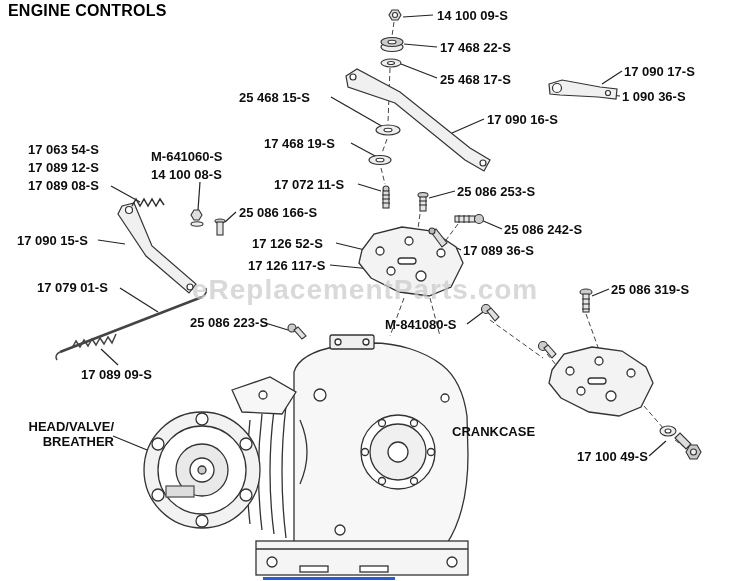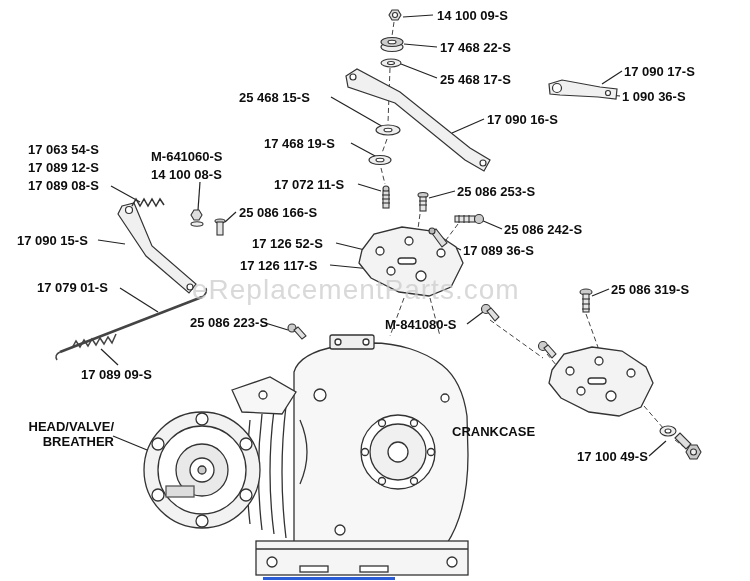--- a/index.html
+++ b/index.html
@@ -4,21 +4,21 @@
 <style>
   html,body{margin:0;padding:0;background:#fff;}
   .stage{position:relative;width:750px;height:581px;background:#ffffff;overflow:hidden;
          font-family:"Liberation Sans",sans-serif;}
   svg.art{position:absolute;left:0;top:0;z-index:1;}
   .title{position:absolute;left:8px;top:2px;z-index:3;font-weight:bold;font-size:16px;
          color:#000;letter-spacing:.2px;}
   .lbl{position:absolute;z-index:3;font-weight:bold;font-size:13px;line-height:15px;
        color:#0d0d0d;white-space:nowrap;}
   .two{white-space:pre-line;text-align:right;width:114px;}
-  .watermark{position:absolute;left:192px;top:274px;z-index:2;font-size:28px;font-weight:normal;
+  .watermark{position:absolute;left:192px;top:274px;z-index:2;font-size:28px;font-weight:bold;
              color:#c9c9c9;opacity:.7;letter-spacing:1px;}
   .blueline{position:absolute;left:263px;top:577px;width:132px;height:3px;background:#2b5cd8;z-index:3;}
 </style>
 </head>
 <body>
 
 <div class="stage">
 
   <svg class="art" width="750" height="581" viewBox="0 0 750 581">
 
@@ -259,20 +259,21 @@
         <ellipse cx="668" cy="431" rx="3" ry="2" fill="#fff"></ellipse>
         <polygon points="675,438 680,433 691,444 686,449" fill="#dddddd"></polygon>
         <polygon points="701,452 697,459 690,459 686,452 690,445 697,445" fill="#c9c9c9"></polygon>
         <circle cx="693.5" cy="452" r="3" fill="#eee"></circle>
       </g>
     </g>
   </svg>
 
   <div class="watermark">eReplacementParts.com</div>
 
+  <div class="title">ENGINE CONTROLS</div>
 
   <div class="lbl" style="left:437px;top:8px">14 100 09-S</div>
   <div class="lbl" style="left:440px;top:40px">17 468 22-S</div>
   <div class="lbl" style="left:440px;top:72px">25 468 17-S</div>
   <div class="lbl" style="left:624px;top:64px">17 090 17-S</div>
   <div class="lbl" style="left:622px;top:89px">1 090 36-S</div>
   <div class="lbl" style="left:239px;top:90px">25 468 15-S</div>
   <div class="lbl" style="left:487px;top:112px">17 090 16-S</div>
   <div class="lbl" style="left:264px;top:136px">17 468 19-S</div>
   <div class="lbl" style="left:28px;top:142px">17 063 54-S</div>
@@ -280,21 +281,21 @@
   <div class="lbl" style="left:28px;top:178px">17 089 08-S</div>
   <div class="lbl" style="left:151px;top:149px">M-641060-S</div>
   <div class="lbl" style="left:151px;top:167px">14 100 08-S</div>
   <div class="lbl" style="left:274px;top:177px">17 072 11-S</div>
   <div class="lbl" style="left:457px;top:184px">25 086 253-S</div>
   <div class="lbl" style="left:239px;top:205px">25 086 166-S</div>
   <div class="lbl" style="left:504px;top:222px">25 086 242-S</div>
   <div class="lbl" style="left:17px;top:233px">17 090 15-S</div>
   <div class="lbl" style="left:252px;top:236px">17 126 52-S</div>
   <div class="lbl" style="left:463px;top:243px">17 089 36-S</div>
-  <div class="lbl" style="left:240px;top:258px">17 126 117-S</div>
+  <div class="lbl" style="left:248px;top:258px">17 126 117-S</div>
   <div class="lbl" style="left:37px;top:280px">17 079 01-S</div>
   <div class="lbl" style="left:611px;top:282px">25 086 319-S</div>
   <div class="lbl" style="left:190px;top:315px">25 086 223-S</div>
   <div class="lbl" style="left:385px;top:317px">M-841080-S</div>
   <div class="lbl" style="left:81px;top:367px">17 089 09-S</div>
   <div class="lbl two" style="left:0px;top:419px">HEAD/VALVE/
 BREATHER</div>
   <div class="lbl" style="left:452px;top:424px">CRANKCASE</div>
   <div class="lbl" style="left:577px;top:449px">17 100 49-S</div>
 

